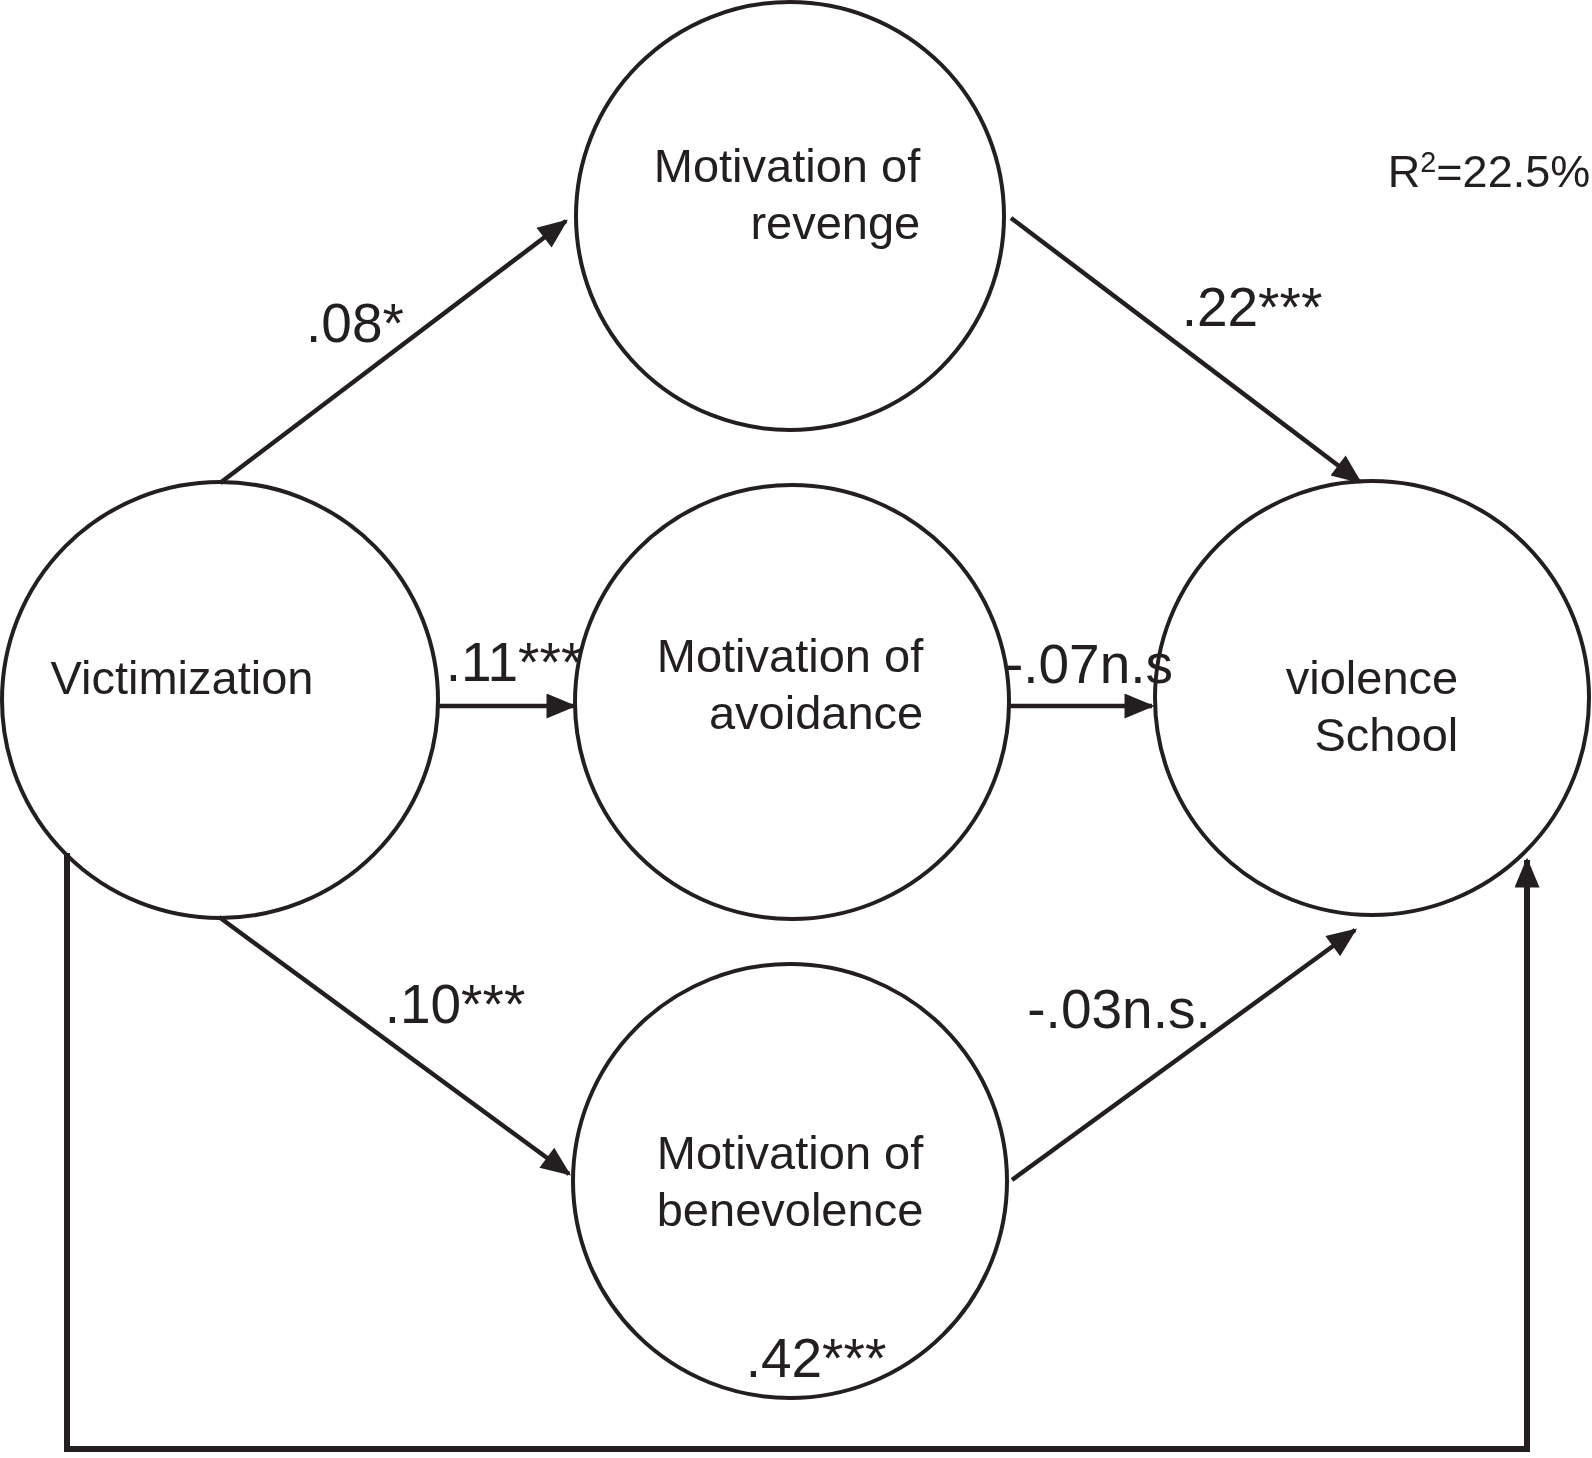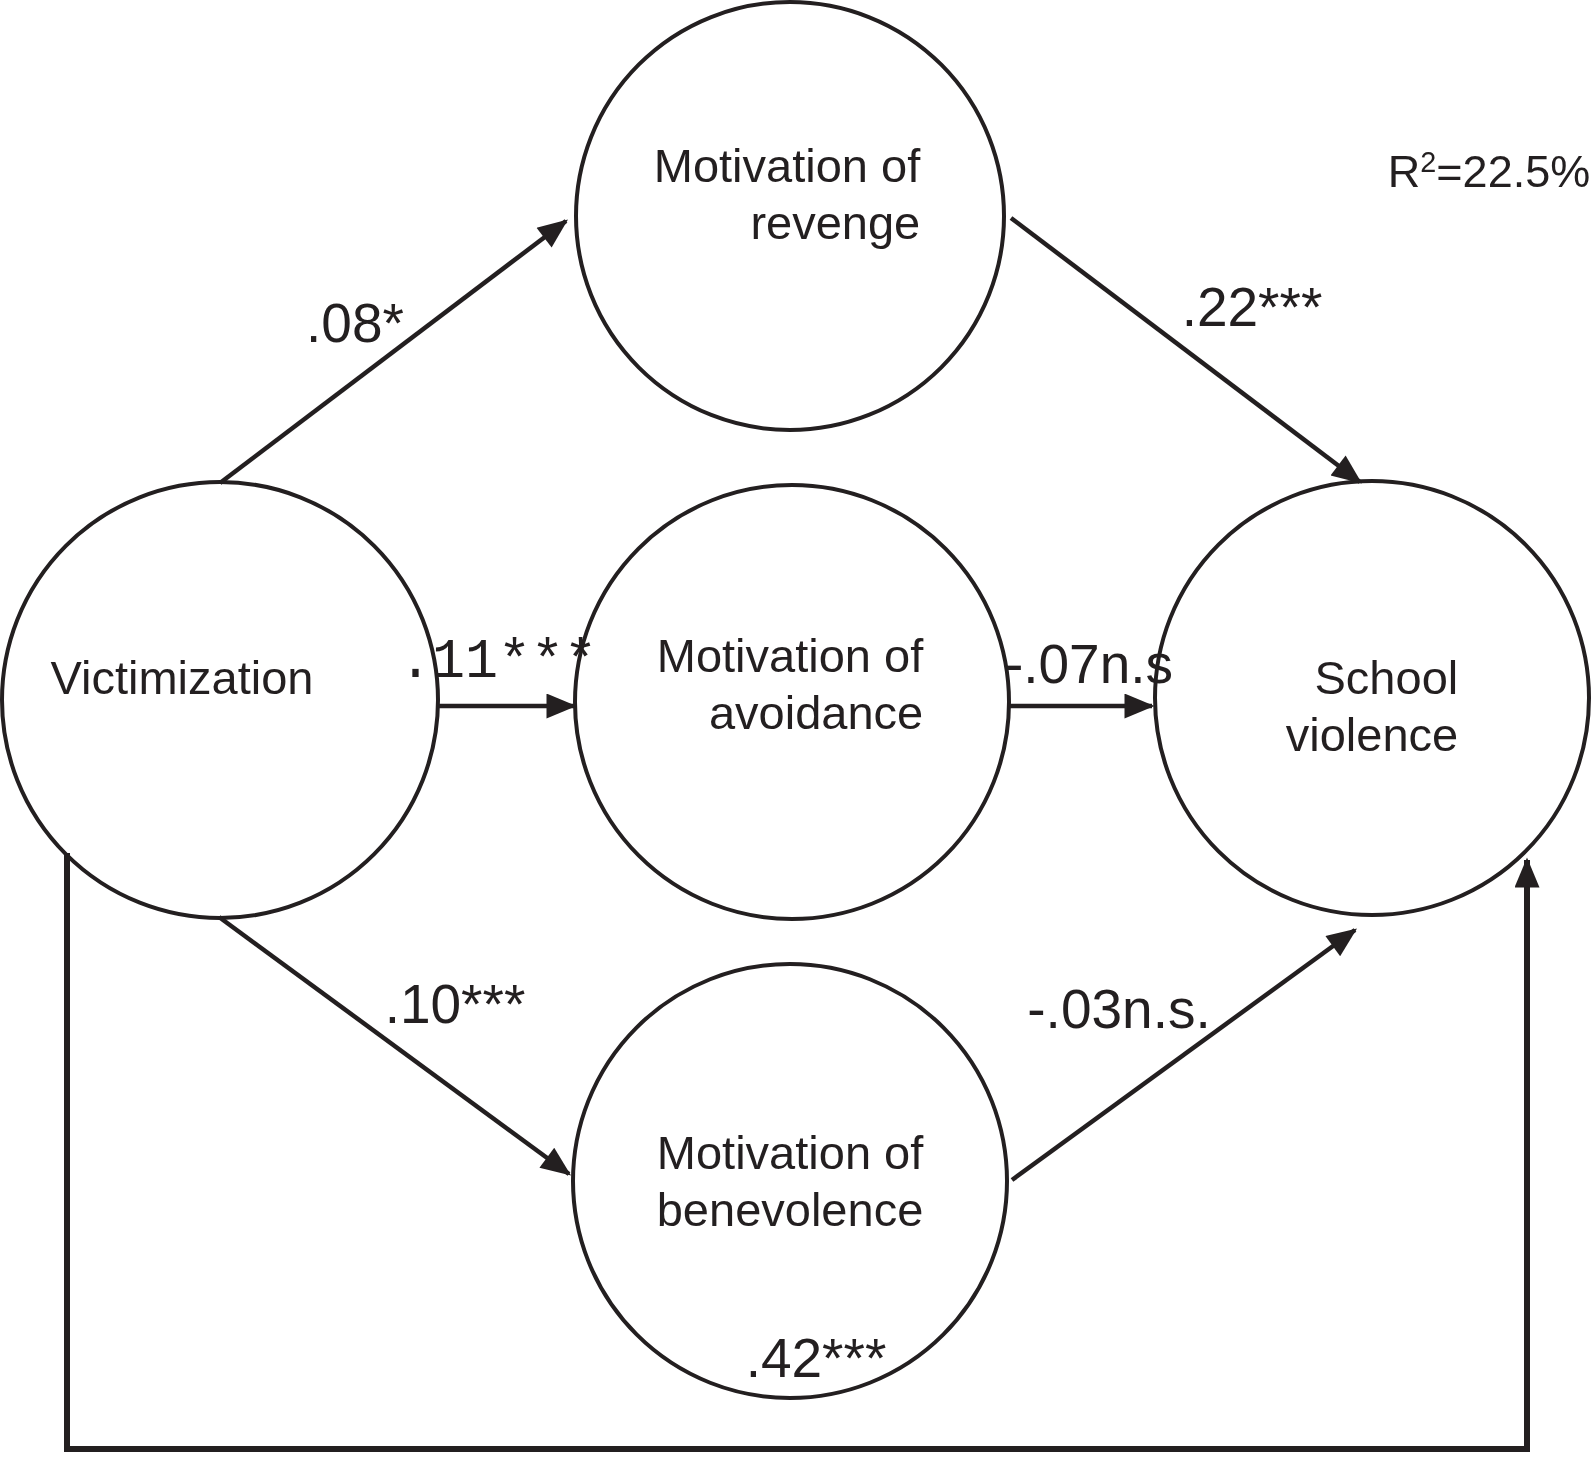--- a/index.html
+++ b/index.html
@@ -69,27 +69,27 @@
     <div>Motivation of</div>
     <div>avoidance</div>
   </div>
 
   <div class="label node-label" style="left:790px; top:1181px;">
     <div>Motivation of</div>
     <div>benevolence</div>
   </div>
 
   <div class="label node-label" style="left:1372px; top:706px;">
+    <div>violence</div>
     <div>School</div>
-    <div>violence</div>
   </div>
 
   <div class="label coef-label" style="left:355px; top:323px;">.08*</div>
 
-  <div class="label coef-label" style="left:498px; top:662px;font-family:Liberation Mono, monospace;">.11***</div>
+  <div class="label coef-label" style="left:514px; top:662px;">.11***</div>
 
   <div class="label coef-label" style="left:455px; top:1004px;">.10***</div>
 
   <div class="label coef-label" style="left:1252px; top:307px;">.22***</div>
 
   <div class="label coef-label" style="left:1089px; top:664px;">-.07n.s</div>
 
   <div class="label coef-label" style="left:1084px; top:1009px;margin-left:35px;">-.03n.s.</div>
 
   <div class="label coef-label" style="left:816px; top:1358px;">.42***</div>

